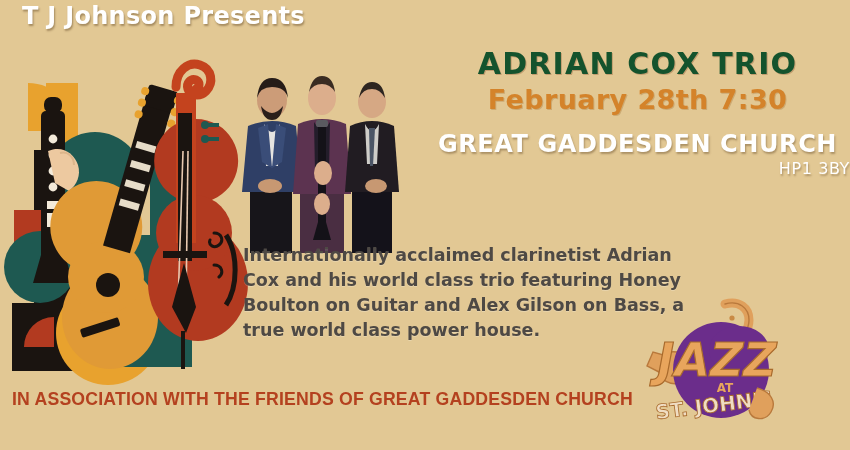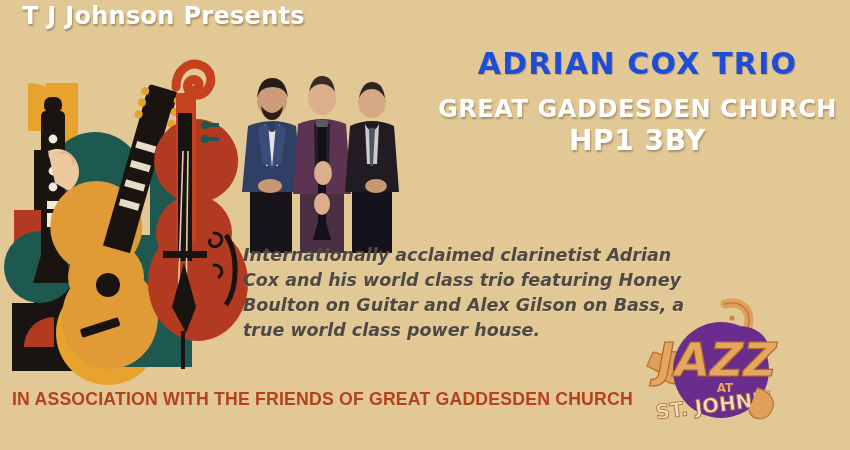--- a/index.html
+++ b/index.html
@@ -54,21 +54,21 @@
     left: 425px;
     top: 48px;
     width: 425px;
     text-align: center;
   }
   .h-title {
     font-family: "DejaVu Sans", sans-serif;
     font-weight: bold;
     font-size: 30px;
     letter-spacing: 1.2px;
-    color: #1d4ed8;
+    color: #14532d;
     text-shadow: 1px 1px 0 rgba(120,60,25,.30);
     margin: 0;
     line-height: 1.08;
   }
   .h-date {
     font-family: "DejaVu Sans", sans-serif;
     font-weight: bold;
     font-size: 27px;
     letter-spacing: 0.4px;
     color: #d4832a;
@@ -81,42 +81,42 @@
     font-weight: bold;
     font-size: 24px;
     letter-spacing: 0.6px;
     color: #ffffff;
     text-shadow: 1px 2px 2px rgba(95,70,35,.42);
     margin: 16px 0 0 0;
     line-height: 1.12;
   }
   .h-post {
     font-family: "DejaVu Sans", sans-serif;
-    font-weight: bold;
-    font-size: 28px;
+    font-weight: normal;
+    font-size: 16px;
     letter-spacing: 0.6px;
     color: #ffffff;
     text-shadow: 1px 2px 2px rgba(95,70,35,.42);
     margin: 2px 0 0 0;
     line-height: 1.12;
+    text-align: right;
   }
 
   
   .blurb {
     position: absolute;
     left: 243px;
     top: 243px;
     width: 470px;
     font-family: "DejaVu Sans", sans-serif;
     font-weight: bold;
     font-size: 17.5px;
     line-height: 1.42;
     color: #4e4944;
     text-shadow: 0 1px 0 rgba(255,255,255,.22);
-    font-style: italic;
   }
 
   
   .assoc {
     position: absolute;
     left: 12px;
     top: 388px;
     font-family: "Liberation Sans Narrow", "Liberation Sans", sans-serif;
     font-weight: bold;
     font-size: 19px;
@@ -257,20 +257,21 @@
         <path d="M141 70 l6 0 l-2 38 l-3 0 z" fill="#4b5566"></path>
         <ellipse cx="144" cy="44" rx="14" ry="16" fill="#d6a884"></ellipse>
         <path d="M131 40 q3 -16 13 -16 q11 0 13 16 q-5 -9 -13 -9 q-9 0 -13 9 z" fill="#2e2620"></path>
         <ellipse cx="148" cy="128" rx="11" ry="7" fill="#c79872"></ellipse>
       </g>
     </svg>
   </div>
 
   <div class="headline-block">
     <div class="h-title">ADRIAN COX TRIO</div>
+    <div class="h-date">February 28th 7:30</div>
     <div class="h-venue">GREAT GADDESDEN CHURCH</div>
     <div class="h-post">HP1 3BY</div>
   </div>
 
   <div class="blurb">Internationally acclaimed clarinetist Adrian Cox and his world class trio featuring Honey Boulton on Guitar and Alex Gilson on Bass, a true world class power house.</div>
 
   <div class="assoc">IN ASSOCIATION WITH THE FRIENDS OF GREAT GADDESDEN CHURCH</div>
 
   <div class="logo">
     <svg width="180" height="155" viewBox="0 0 180 155" xmlns="http://www.w3.org/2000/svg">

